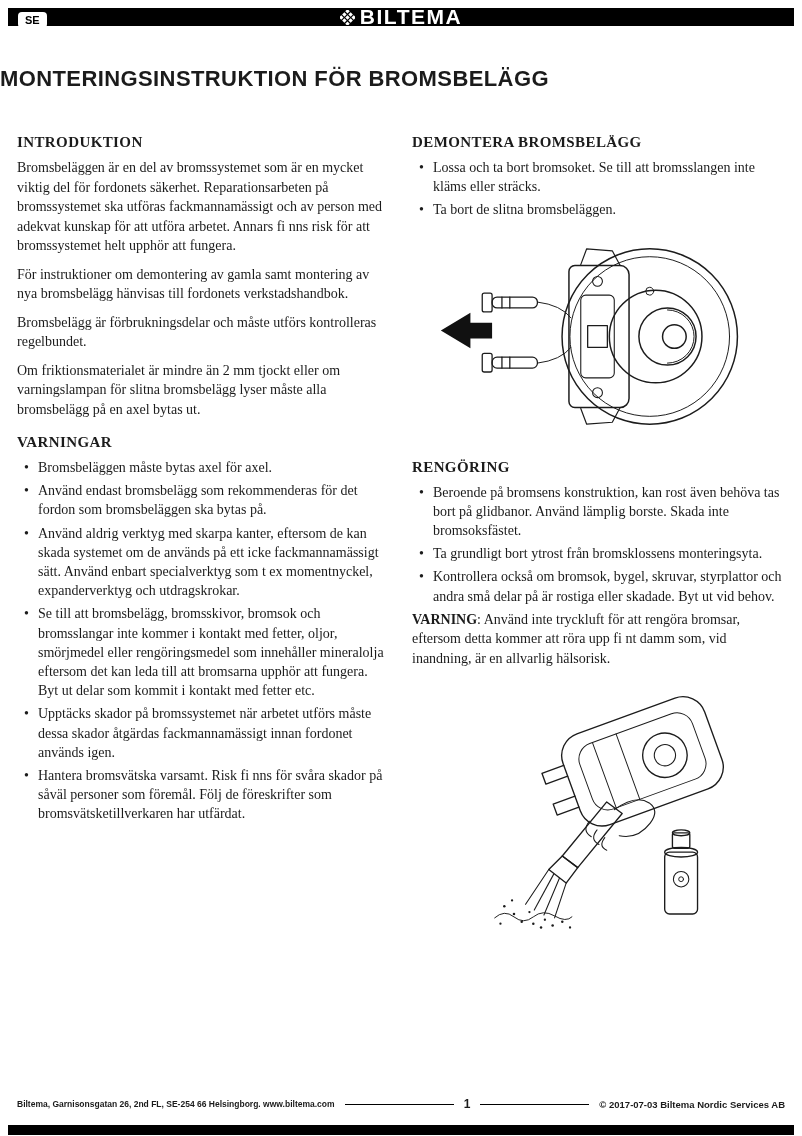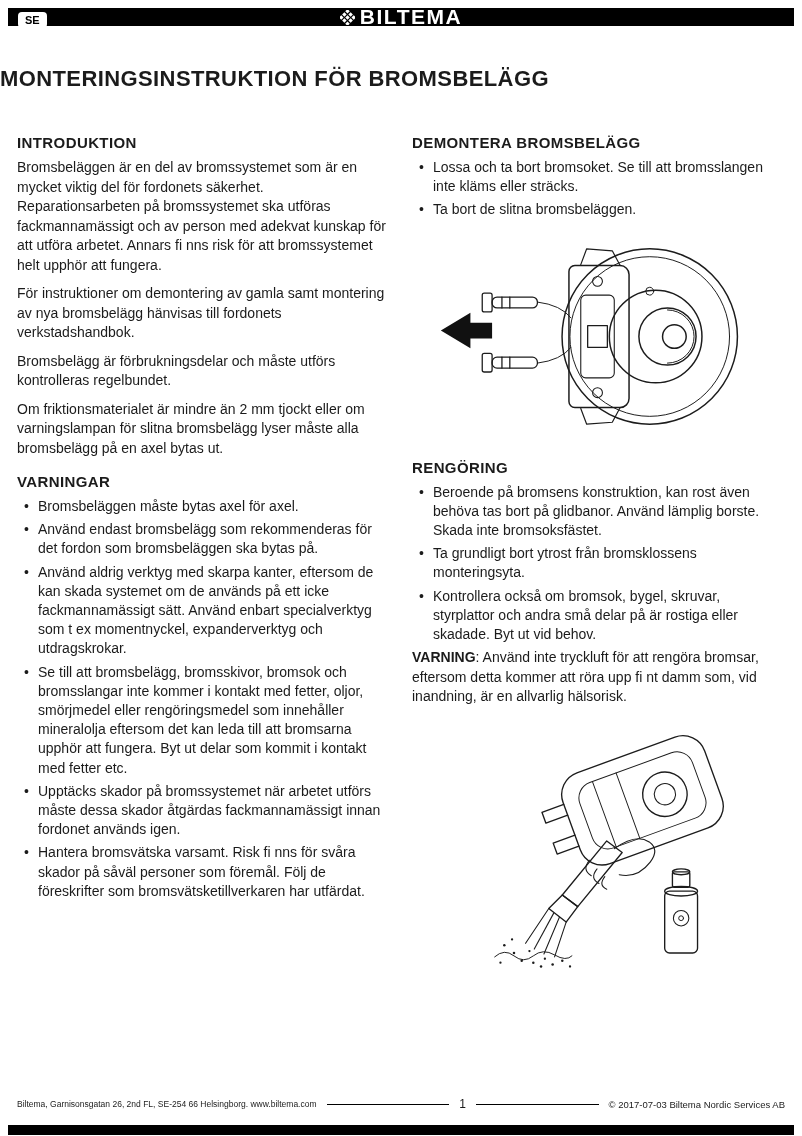--- a/index.html
+++ b/index.html
@@ -12,40 +12,40 @@
   .se-badge { position:absolute; left:10px; top:4px; background:#fff; color:#000;
               font-weight:bold; font-size:11px; line-height:16px; padding:0 7px;
               border-radius:4px; }
   .brand { display:flex; align-items:center; gap:5px; color:#fff; }
   .brand-text { font-weight:bold; font-size:21px; letter-spacing:1.5px; }
 
   .title { text-align:left; font-size:22px; font-weight:bold; letter-spacing:0.4px;
            margin-top:40px; }
 
   .columns { display:flex; gap:22px; padding:0 17px; margin-top:42px; }
-  .col { flex:1; min-width:0; }
+  .col { flex:1; min-width:0;font-family:Liberation Serif, serif; }
 
   .h { font-weight:bold; font-size:15px; letter-spacing:0.4px; margin:15px 0 7px 0; }
   .h.first { margin-top:0; }
 
   p.body-par { font-size:14px; line-height:19.5px; margin-bottom:9px; }
 
   ul.bullets { list-style:none; margin-bottom:4px; }
   ul.bullets li { position:relative; padding-left:21px; font-size:14px; line-height:19.2px;
                   margin-bottom:4px; }
   ul.bullets li::before { content:"•"; position:absolute; left:7px; top:0; font-size:14px; }
 
   .warning-note { font-size:14px; line-height:19.5px; margin-top:4px; }
   .warning-note strong { font-weight:bold; }
 
   .illus { display:block; margin:12px auto 4px auto; }
   .illus-2 { margin-top:18px; }
 
   .footer { position:absolute; left:17px; right:17px; bottom:25px;
-            display:flex; align-items:center; gap:10px; }
+            display:flex; align-items:center; gap:10px;font-weight:bold; }
   .footer .address { font-size:8.5px; white-space:nowrap; }
   .footer .rule { flex:1; height:1px; background:#000; }
   .footer .pageno { font-size:12px; }
   .footer .copyright { font-size:9.5px; white-space:nowrap; }
 
   .bottombar { position:absolute; left:8px; right:8px; bottom:1px; height:10px; background:#000; }
 </style>
 </head>
 <body>
 

